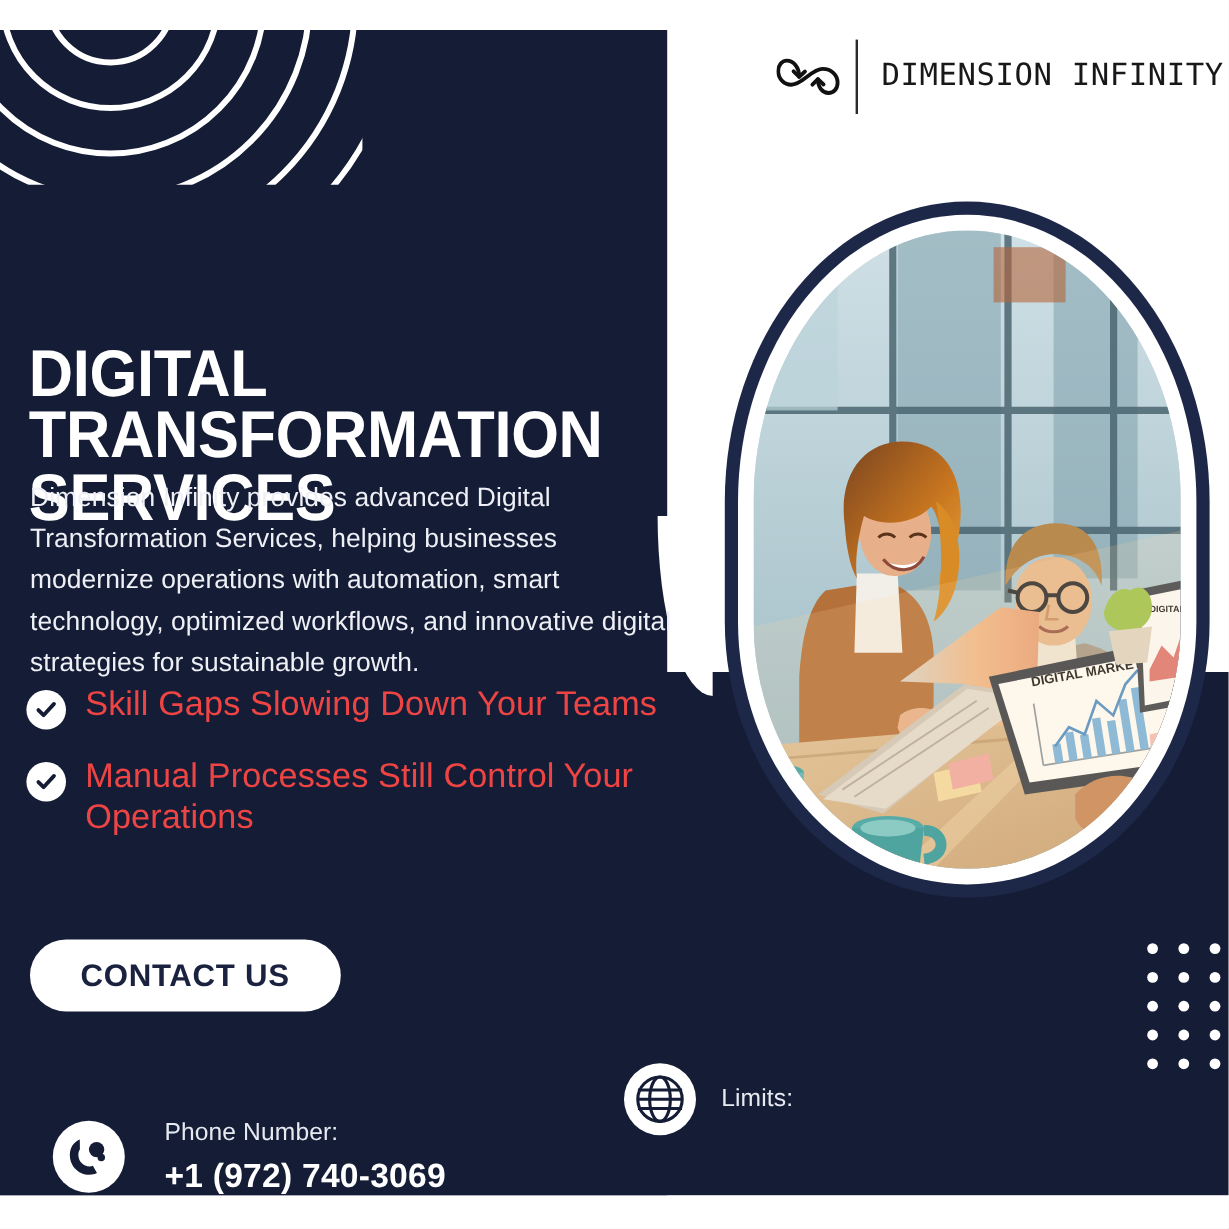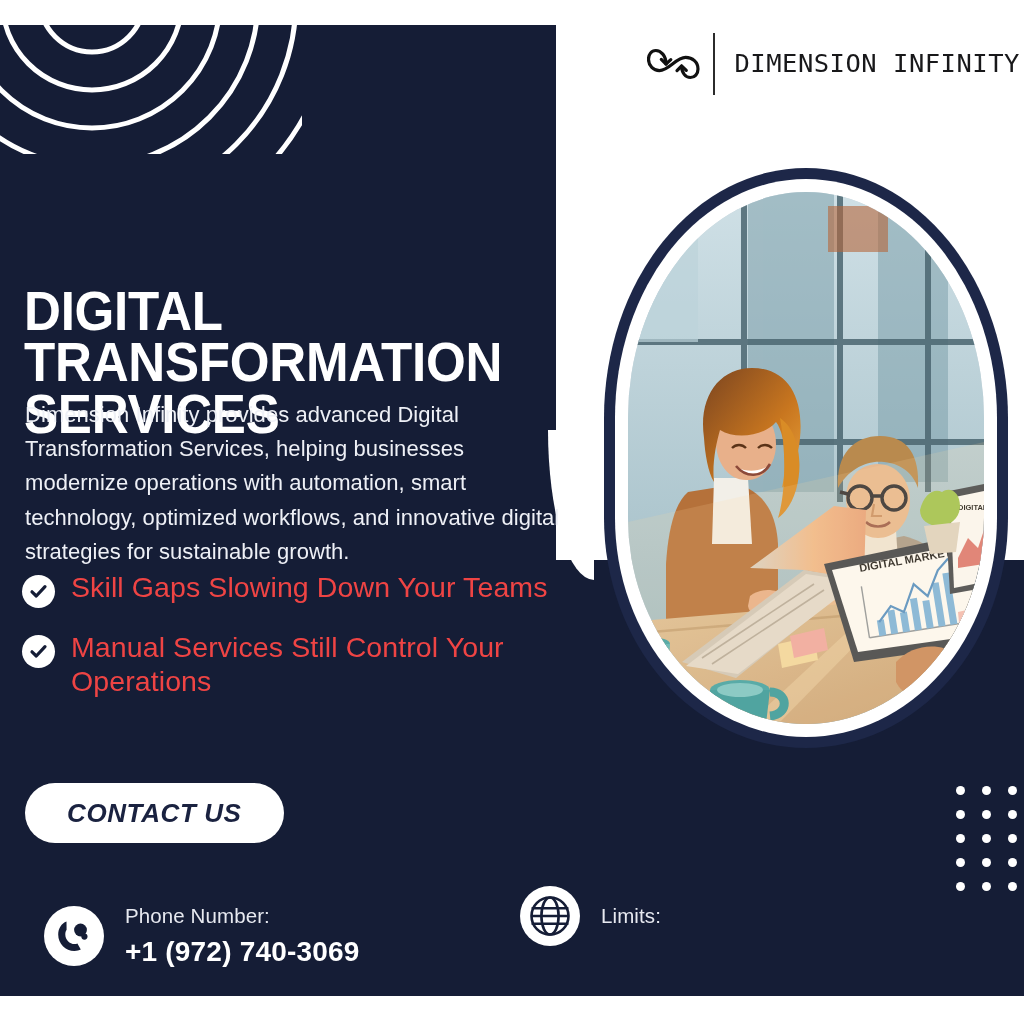--- a/index.html
+++ b/index.html
@@ -45,30 +45,30 @@
   .bullet{display:flex;align-items:flex-start;margin-bottom:22px;}
   .bullet-ico{flex:0 0 auto;width:33px;height:33px;border-radius:50%;background:#ffffff;
     display:flex;align-items:center;justify-content:center;margin-top:5px;}
   .bullet-ico svg{display:block;}
   .bullet-txt{margin-left:16px;color:#ef4444;font-size:28.5px;line-height:1.2;font-weight:400;
     letter-spacing:.1px;}
 
   
   .cta{position:absolute;left:25px;top:783px;height:60px;padding:16px 42px;background:#ffffff;
     border-radius:32px;display:flex;align-items:center;justify-content:center;border:none;
-    color:#1a2240;font-size:26px;font-weight:700;letter-spacing:.6px;cursor:pointer;font-style:italic;}
+    color:#1a2240;font-size:26px;font-weight:700;letter-spacing:.6px;cursor:pointer;}
 
   
   .dots{position:absolute;left:956px;top:786px;display:grid;
     grid-template-columns:repeat(3,9px);grid-template-rows:repeat(5,9px);gap:15px 17px;}
   .dot{width:9px;height:9px;border-radius:50%;background:#ffffff;}
 
   
   .contact{position:absolute;display:flex;align-items:center;}
-  .contact-phone{left:44px;top:904px;}
+  .contact-phone{left:44px;top:932px;gap:12px;}
   .contact-web{left:520px;top:886px;}
   .c-ico{flex:0 0 auto;width:60px;height:60px;border-radius:50%;background:#ffffff;
     display:flex;align-items:center;justify-content:center;}
   .c-ico svg{display:block;}
   .c-txt{margin-left:21px;display:flex;flex-direction:column;}
   .c-label{color:#e7e9f0;font-size:20.5px;font-weight:400;line-height:1.2;letter-spacing:.1px;}
   .c-value{color:#ffffff;font-size:28px;font-weight:700;line-height:1.2;margin-top:6px;letter-spacing:.2px;}
 
   
   .arch-wrap{position:absolute;left:604px;top:168px;width:404px;height:580px;}
@@ -130,21 +130,21 @@
           </svg>
       </span>
       <span class="bullet-txt">Skill Gaps Slowing Down Your Teams</span>
     </div>
     <div class="bullet">
       <span class="bullet-ico">
         <svg width="21" height="21" viewBox="0 0 21 21">
             <path d="M4 10.8 L8.3 15 L17 5.6" stroke="#151d36" stroke-width="3.2" fill="none" stroke-linecap="round" stroke-linejoin="round"></path>
           </svg>
       </span>
-      <span class="bullet-txt">Manual Services Still Control Your Operations</span>
+      <span class="bullet-txt">Manual Processes Still Control Your Operations</span>
     </div>
   </div>
 
   <button class="cta">CONTACT US</button>
 
   <div class="dots">
     <span class="dot"></span>
       <span class="dot"></span>
       <span class="dot"></span>
     <span class="dot"></span>

